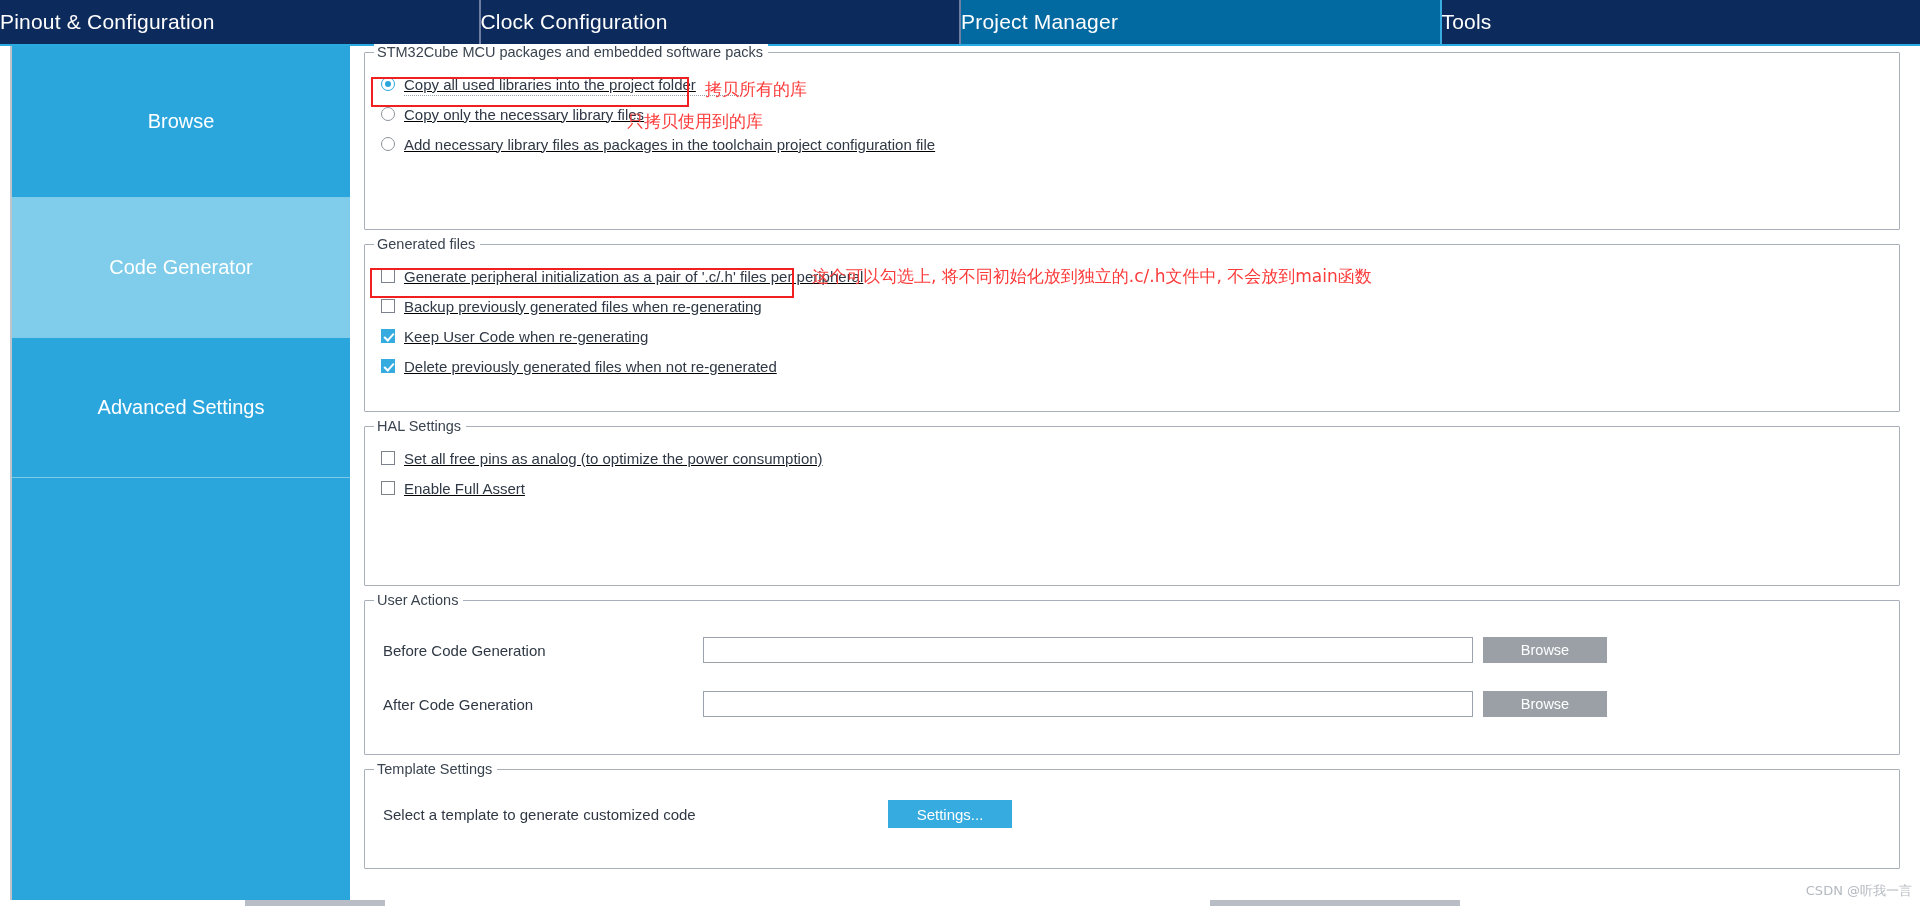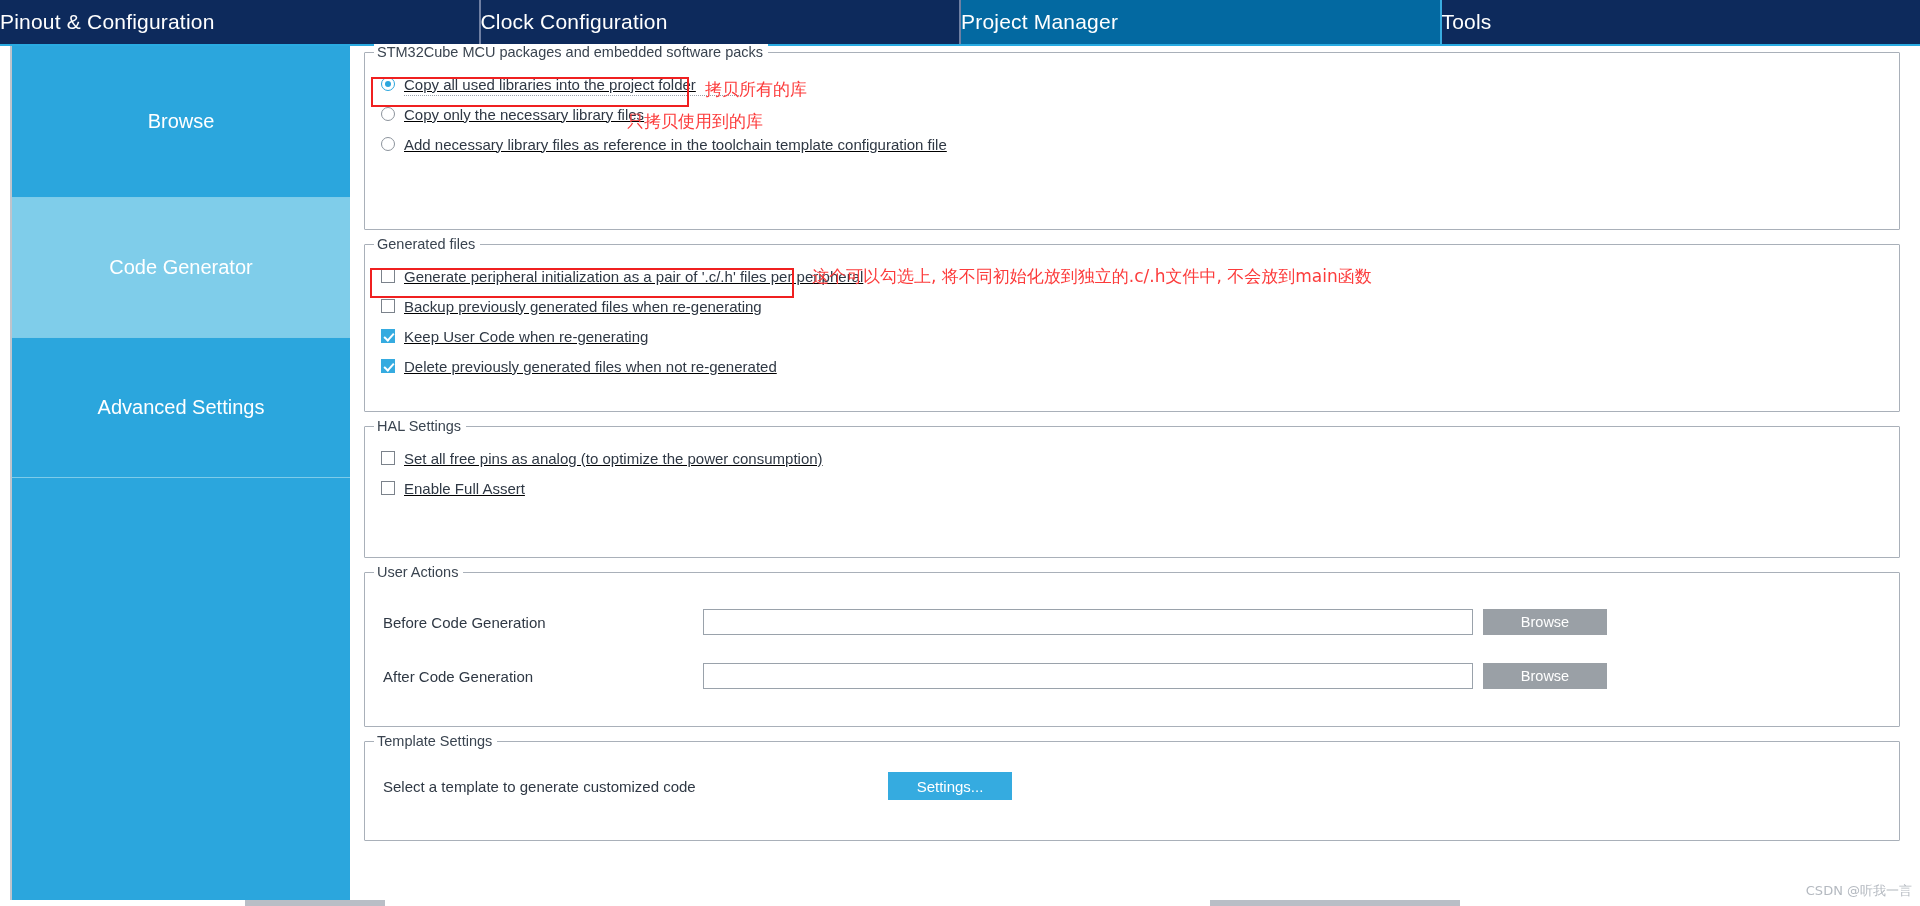--- a/index.html
+++ b/index.html
@@ -310,21 +310,21 @@
       <div class="cn-note" style="left:340px; top:25px;">拷贝所有的库</div>
 
       <div class="opt-row">
         <span class="radio"></span>
         <span class="opt-label">Copy only the necessary library files</span>
       </div>
       <div class="cn-note" style="left:262px; top:57px;">只拷贝使用到的库</div>
 
       <div class="opt-row">
         <span class="radio"></span>
-        <span class="opt-label">Add necessary library files as reference in the toolchain template configuration file</span>
+        <span class="opt-label">Add necessary library files as packages in the toolchain project configuration file</span>
       </div>
     </div>
 
     <div class="groupbox" style="height:168px;">
       <div class="gb-title">Generated files</div>
 
       <div class="opt-row">
         <span class="cbx"></span>
         <span class="opt-label">Generate peripheral initialization as a pair of '.c/.h' files per peripheral</span>
       </div>
@@ -340,21 +340,21 @@
         <span class="cbx on"></span>
         <span class="opt-label">Keep User Code when re-generating</span>
       </div>
 
       <div class="opt-row">
         <span class="cbx on"></span>
         <span class="opt-label">Delete previously generated files when not re-generated</span>
       </div>
     </div>
 
-    <div class="groupbox" style="height:132px;">
+    <div class="groupbox" style="height:160px;">
       <div class="gb-title">HAL Settings</div>
 
       <div class="opt-row">
         <span class="cbx"></span>
         <span class="opt-label">Set all free pins as analog (to optimize the power consumption)</span>
       </div>
 
       <div class="opt-row">
         <span class="cbx"></span>
         <span class="opt-label">Enable Full Assert</span>

